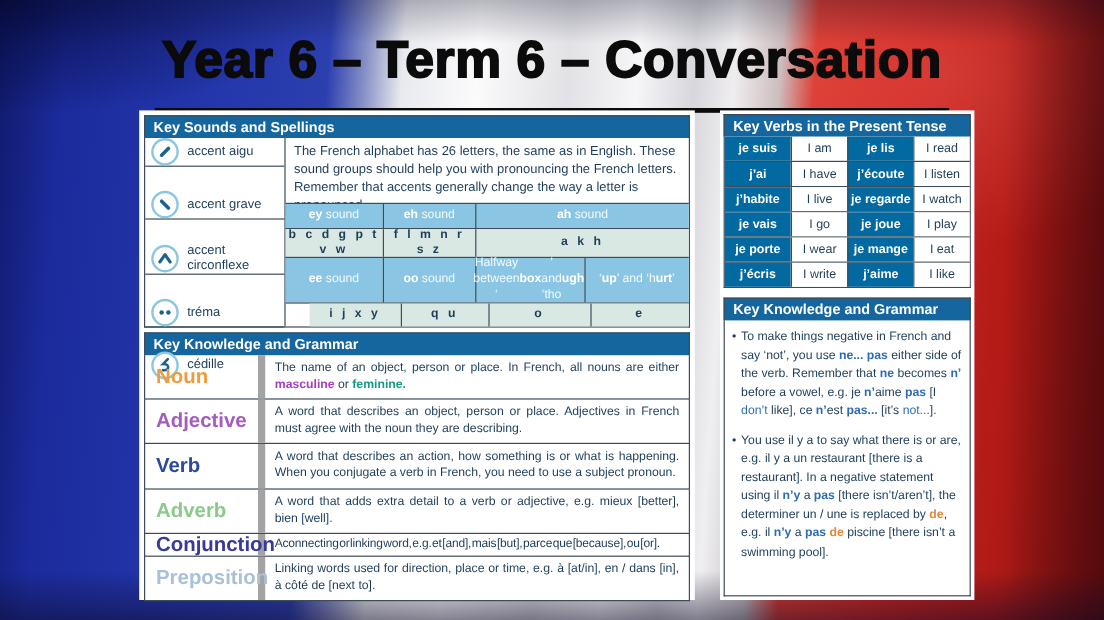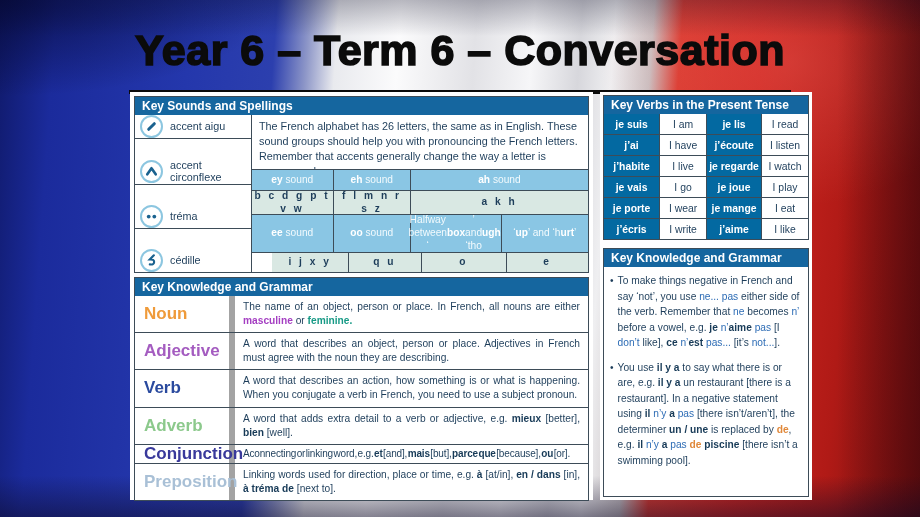--- a/index.html
+++ b/index.html
@@ -21,21 +21,21 @@
       radial-gradient(ellipse 30% 40% at 86% 12%, rgba(255,120,110,.28), transparent 70%);
   }
   .title{
     position:absolute;top:26px;left:0;right:0;text-align:center;
     font-size:43px;font-weight:700;color:#0b0b0b;letter-spacing:.5px;
     -webkit-text-stroke:1.6px #0b0b0b;
   }
   .title-inner{display:inline-block;border-bottom:4px solid #0b0b0b;padding:0 6px 16px 6px;line-height:1.1;}
 
   .panel{position:absolute;background:#fff;box-sizing:border-box;}
-  .panel-left{left:130px;top:92px;width:463px;height:408px;padding:4px;}
+  .panel-left{left:116px;top:92px;width:463px;height:408px;padding:4px;}
   .panel-right{left:600px;top:92px;width:212px;height:408px;padding:3px;display:flex;flex-direction:column;}
 
   .bar{
     background:#15669f;color:#fff;font-weight:700;font-size:12px;
     height:19px;display:flex;align-items:center;padding:0 7px;
     border:1px solid #3d4c58;border-bottom:none;box-sizing:border-box;flex:none;
   }
   .framed{border:1px solid #3d4c58;box-sizing:border-box;background:#fff;}
 
   
@@ -74,22 +74,22 @@
   .v-cell.en{background:#fff;color:#1d3d5a;width:23%;}
 
   
   .bullets{flex:1;padding:6px 6px 4px 6px;overflow:hidden;}
   .bullet{display:flex;gap:4px;font-size:10.2px;color:#1d3d5a;line-height:1.52;}
   .bullet + .bullet{margin-top:9px;}
   .bullet-dot{flex:none;color:#1d3d5a;}
 
   
   .sg{white-space:pre-wrap;}
-  .sg-b{font-weight:700;color:#173a57;}
-  .sg-bl{font-weight:400;color:#2d6cb5;text-align:right;}
+  .sg-b{font-weight:400;color:#173a57;}
+  .sg-bl{font-weight:700;color:#2d6cb5;text-align:right;}
   .sg-blr{color:#2d6cb5;}
   .sg-or{color:#e0883a;font-weight:700;}
   .sg-pu{color:#a43ec2;font-weight:700;}
   .sg-gr{color:#179a86;font-weight:700;}
   .sg-hb{font-weight:700;color:#fff;}
   .sg-hw{color:#f2fafd;}
   .sg-lt{font-weight:700;letter-spacing:2.5px;color:#1d3d5a;}
 
   .gap4{height:4px;flex:none;}
   .gap8{height:8px;flex:none;}
@@ -114,20 +114,28 @@
               <span class="accent-icon">
                 <svg viewBox="0 0 16 16">
                   <path d="M5 11 L11 5" stroke="#1a628f" stroke-width="3.2" stroke-linecap="round" fill="none"></path>
                 </svg>
               </span>
               <span class="accent-label">accent aigu</span>
             </div>
             <div class="accent-row">
               <span class="accent-icon">
                 <svg viewBox="0 0 16 16">
+                  <path d="M5 5 L11 11" stroke="#1a628f" stroke-width="3.2" stroke-linecap="round" fill="none"></path>
+                </svg>
+              </span>
+              <span class="accent-label">accent grave</span>
+            </div>
+            <div class="accent-row">
+              <span class="accent-icon">
+                <svg viewBox="0 0 16 16">
                   <path d="M3.5 11 L8 4.5 L12.5 11" stroke="#1a628f" stroke-width="2.8" stroke-linecap="round" stroke-linejoin="round" fill="none"></path>
                 </svg>
               </span>
               <span class="accent-label">accent circonflexe</span>
             </div>
             <div class="accent-row">
               <span class="accent-icon">
                 <svg viewBox="0 0 16 16">
                   <circle cx="5" cy="8" r="2" fill="#1a628f"></circle>
                   <circle cx="11" cy="8" r="2" fill="#1a628f"></circle>
@@ -246,21 +254,21 @@
           </div>
           <div class="grammar-row" style="flex: 1 1 0%;">
             <div class="term-cell" style="color: rgb(57, 57, 155);">Conjunction</div>
             <div class="def-cell tight">
               <div class="def-text"><span class="sg">A connecting or linking word, e.g. </span><span class="sg sg-b">et</span><span class="sg"> [and], </span><span class="sg sg-b">mais</span><span class="sg"> [but], </span><span class="sg sg-b">parce que</span><span class="sg"> [because], </span><span class="sg sg-b">ou</span><span class="sg"> [or].</span></div>
             </div>
           </div>
           <div class="grammar-row" style="flex: 2 1 0%;">
             <div class="term-cell" style="color: rgb(169, 192, 214);">Preposition</div>
             <div class="def-cell">
-              <div class="def-text"><span class="sg">Linking words used for direction, place or time, e.g. </span><span class="sg sg-b">à</span><span class="sg"> [at/in], </span><span class="sg sg-b">en / dans</span><span class="sg"> [in], </span><span class="sg sg-b">à tréma de</span><span class="sg"> [next to].</span></div>
+              <div class="def-text"><span class="sg">Linking words used for direction, place or time, e.g. </span><span class="sg sg-b">à</span><span class="sg"> [at/in], </span><span class="sg sg-b">en / dans</span><span class="sg"> [in], </span><span class="sg sg-b">à côté de</span><span class="sg"> [next to].</span></div>
             </div>
           </div>
         </div>
     </div>
   </div>
 
   <div class="panel panel-right">
     <div class="section" style="flex:none;">
       <div class="bar">Key Verbs in the Present Tense</div>
       <div class="verbs-rows framed" style="border-top:none;" id="verbs-rows">

